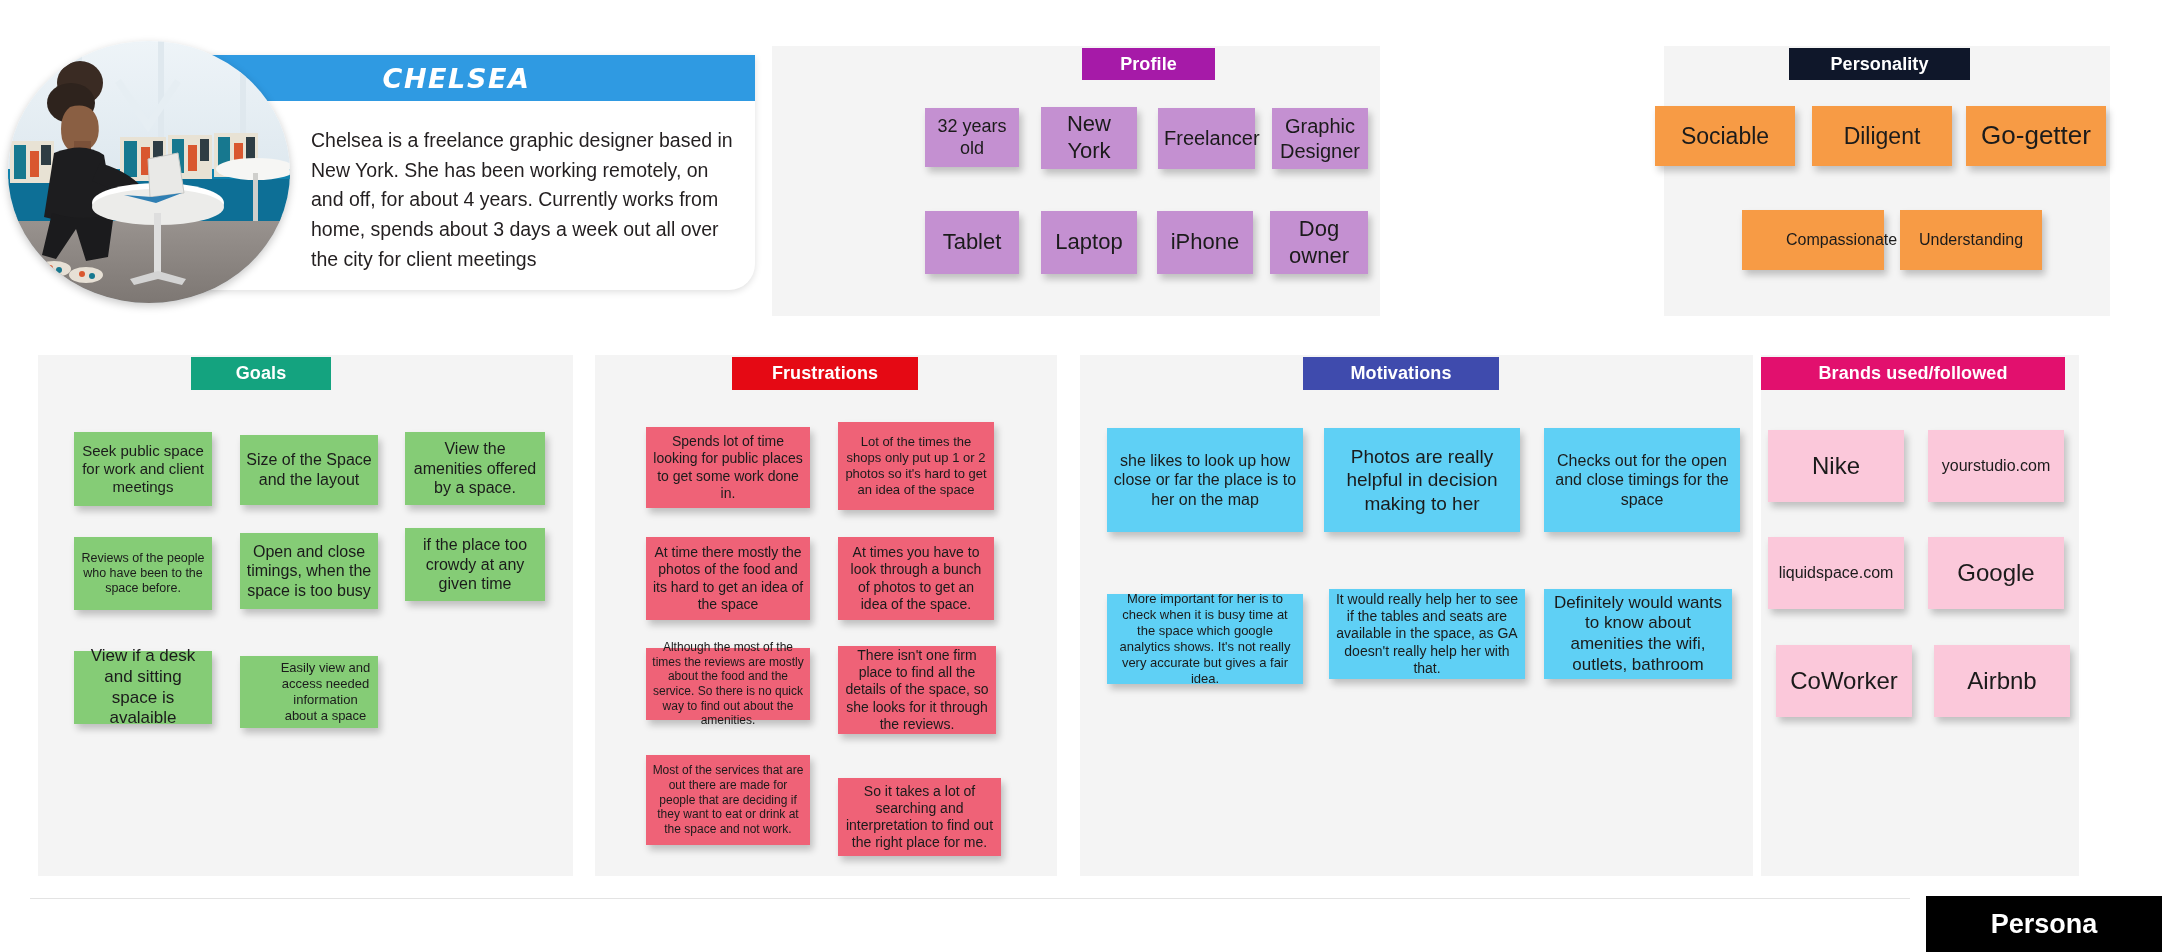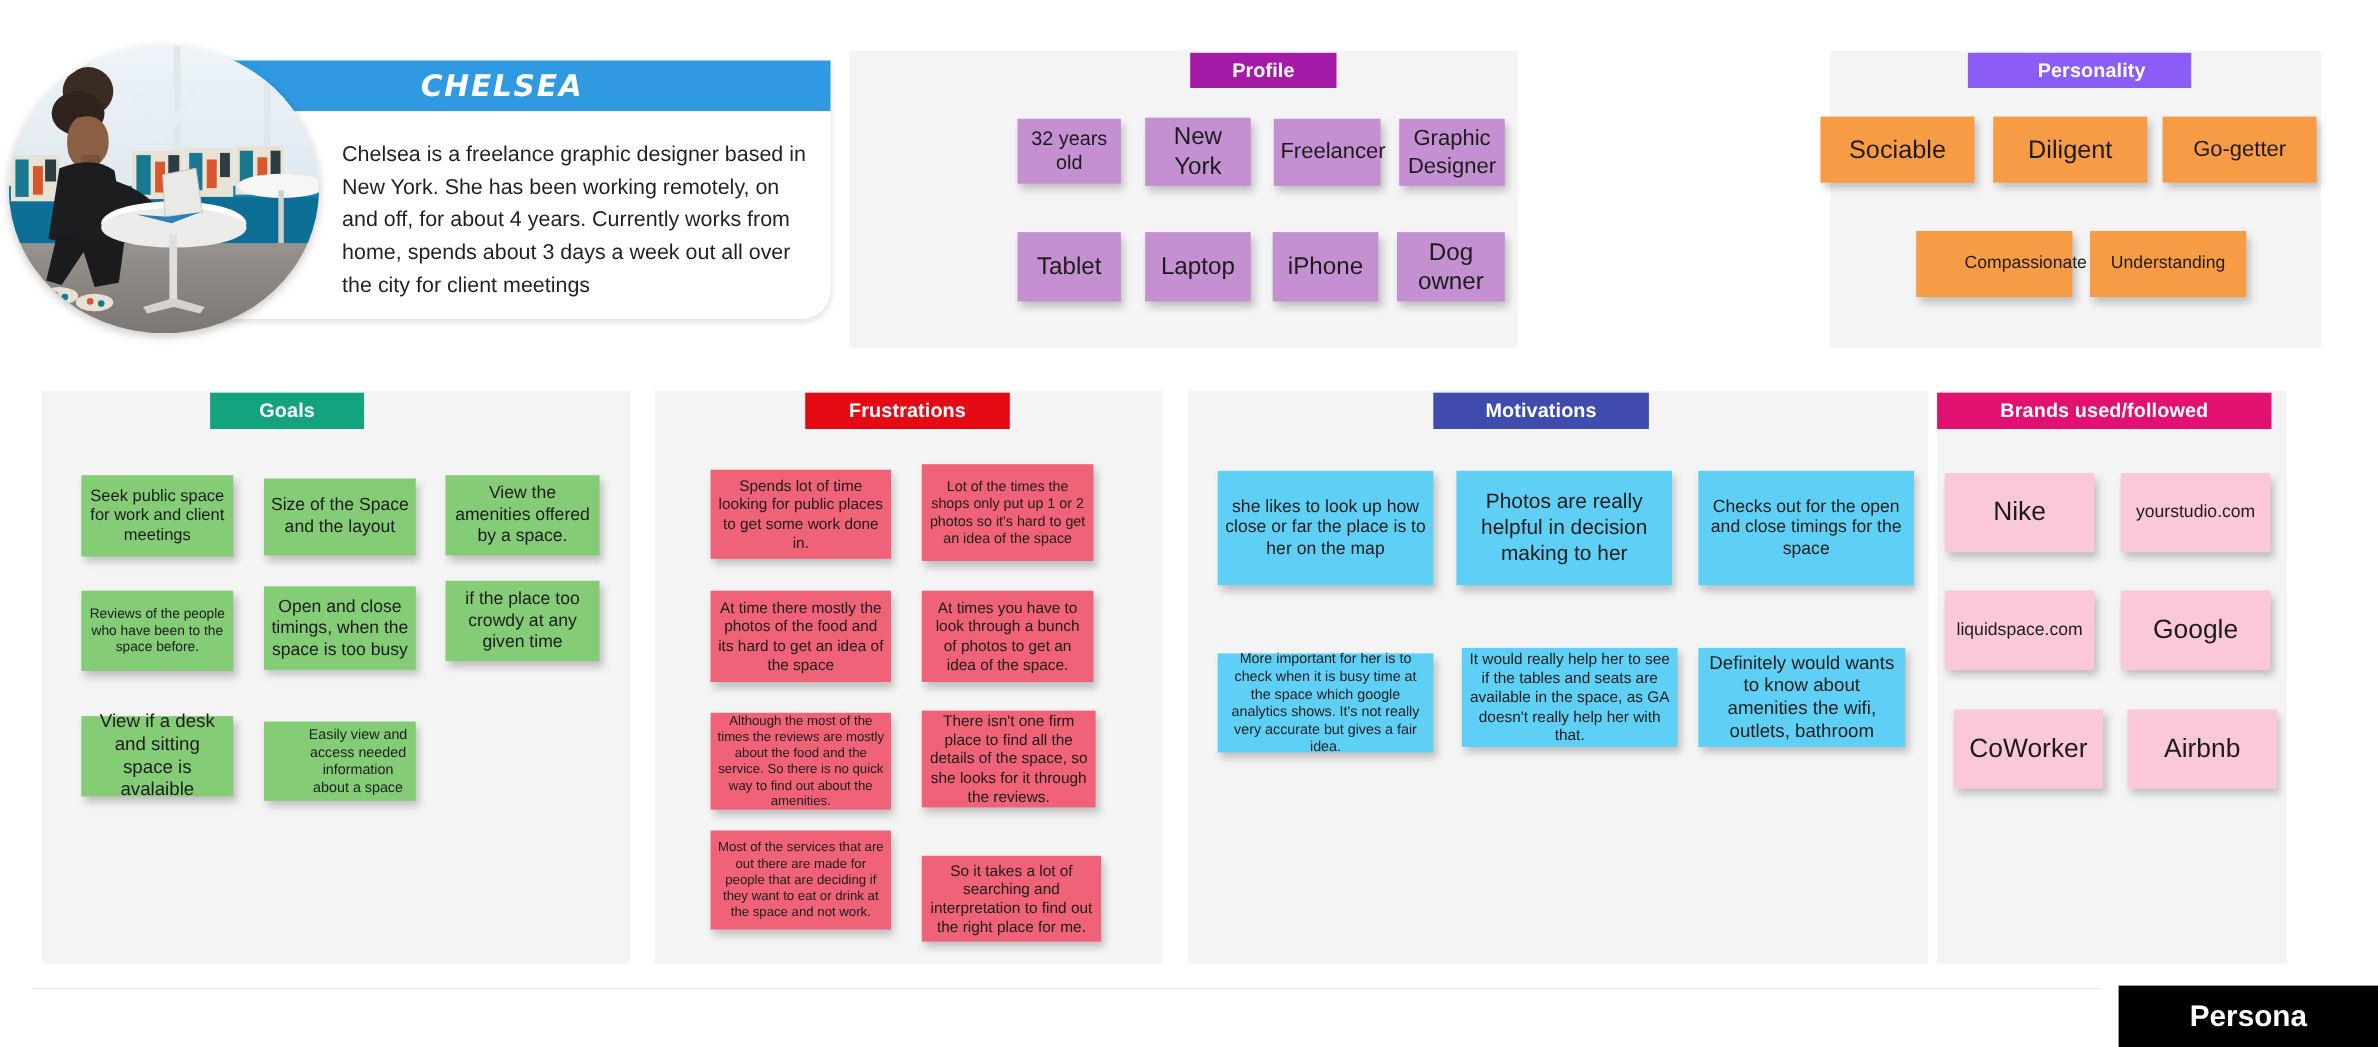--- a/index.html
+++ b/index.html
@@ -186,29 +186,29 @@
       <span>Laptop</span>
     </div>
   <div class="note" style="left:1157px;top:211px;width:96px;height:63px;background:#c490d1;font-size:22px;">
       <span>iPhone</span>
     </div>
   <div class="note" style="left:1270px;top:211px;width:98px;height:63px;background:#c490d1;font-size:22px;">
       <span>Dog owner</span>
     </div>
 
   <div class="panel" style="left:1664px;top:46px;width:446px;height:270px;"></div>
-  <div class="sec-title" style="left:1789px;top:48px;width:181px;height:32px;background:#8b5cf6;font-size:18px;padding-left:22px;">Personality</div>
+  <div class="sec-title" style="left:1789px;top:48px;width:181px;height:32px;background:#0f172a;font-size:18px;">Personality</div>
 
   <div class="note" style="left:1655px;top:106px;width:140px;height:60px;background:#f79b45;font-size:23px;">
       <span>Sociable</span>
     </div>
   <div class="note" style="left:1812px;top:106px;width:140px;height:60px;background:#f79b45;font-size:23px;">
       <span>Diligent</span>
     </div>
-  <div class="note" style="left:1966px;top:106px;width:140px;height:60px;background:#f79b45;font-size:20px;">
+  <div class="note" style="left:1966px;top:106px;width:140px;height:60px;background:#f79b45;font-size:26px;">
       <span>Go-getter</span>
     </div>
   <div class="note" style="left:1742px;top:210px;width:142px;height:60px;background:#f79b45;font-size:16px;padding-left:44px;">
       <span>Compassionate</span>
     </div>
   <div class="note" style="left:1900px;top:210px;width:142px;height:60px;background:#f79b45;font-size:16px;">
       <span>Understanding</span>
     </div>
 
   <div class="panel" style="left:38px;top:355px;width:535px;height:521px;"></div>
@@ -251,21 +251,21 @@
       <span>Lot of the times the shops only put up 1 or 2 photos so it's hard to get an idea of the space</span>
     </div>
 
   <div class="note" style="left:646px;top:537px;width:164px;height:83px;background:#ef6277;font-size:14px;">
       <span>At time there mostly the photos of the food and its hard to get an idea of the space</span>
     </div>
   <div class="note" style="left:838px;top:537px;width:156px;height:83px;background:#ef6277;font-size:14px;">
       <span>At times you have to look through a bunch of photos to get an idea of the space.</span>
     </div>
 
-  <div class="note" style="left:646px;top:648px;width:164px;height:88px;background:#ef6277;font-size:12px;">
+  <div class="note" style="left:646px;top:648px;width:164px;height:72px;background:#ef6277;font-size:12px;">
       <span>Although the most of the times the reviews are mostly about the food and the service. So there is no quick way to find out about the amenities.</span>
     </div>
   <div class="note" style="left:838px;top:646px;width:158px;height:88px;background:#ef6277;font-size:14px;">
       <span>There isn't one firm place to find all the details of the space, so she looks for it through the reviews.</span>
     </div>
 
   <div class="note" style="left:646px;top:755px;width:164px;height:90px;background:#ef6277;font-size:12px;">
       <span>Most of the services that are out there are made for people that are deciding if they want to eat or drink at the space and not work.</span>
     </div>
   <div class="note" style="left:838px;top:778px;width:163px;height:78px;background:#ef6277;font-size:14px;">

